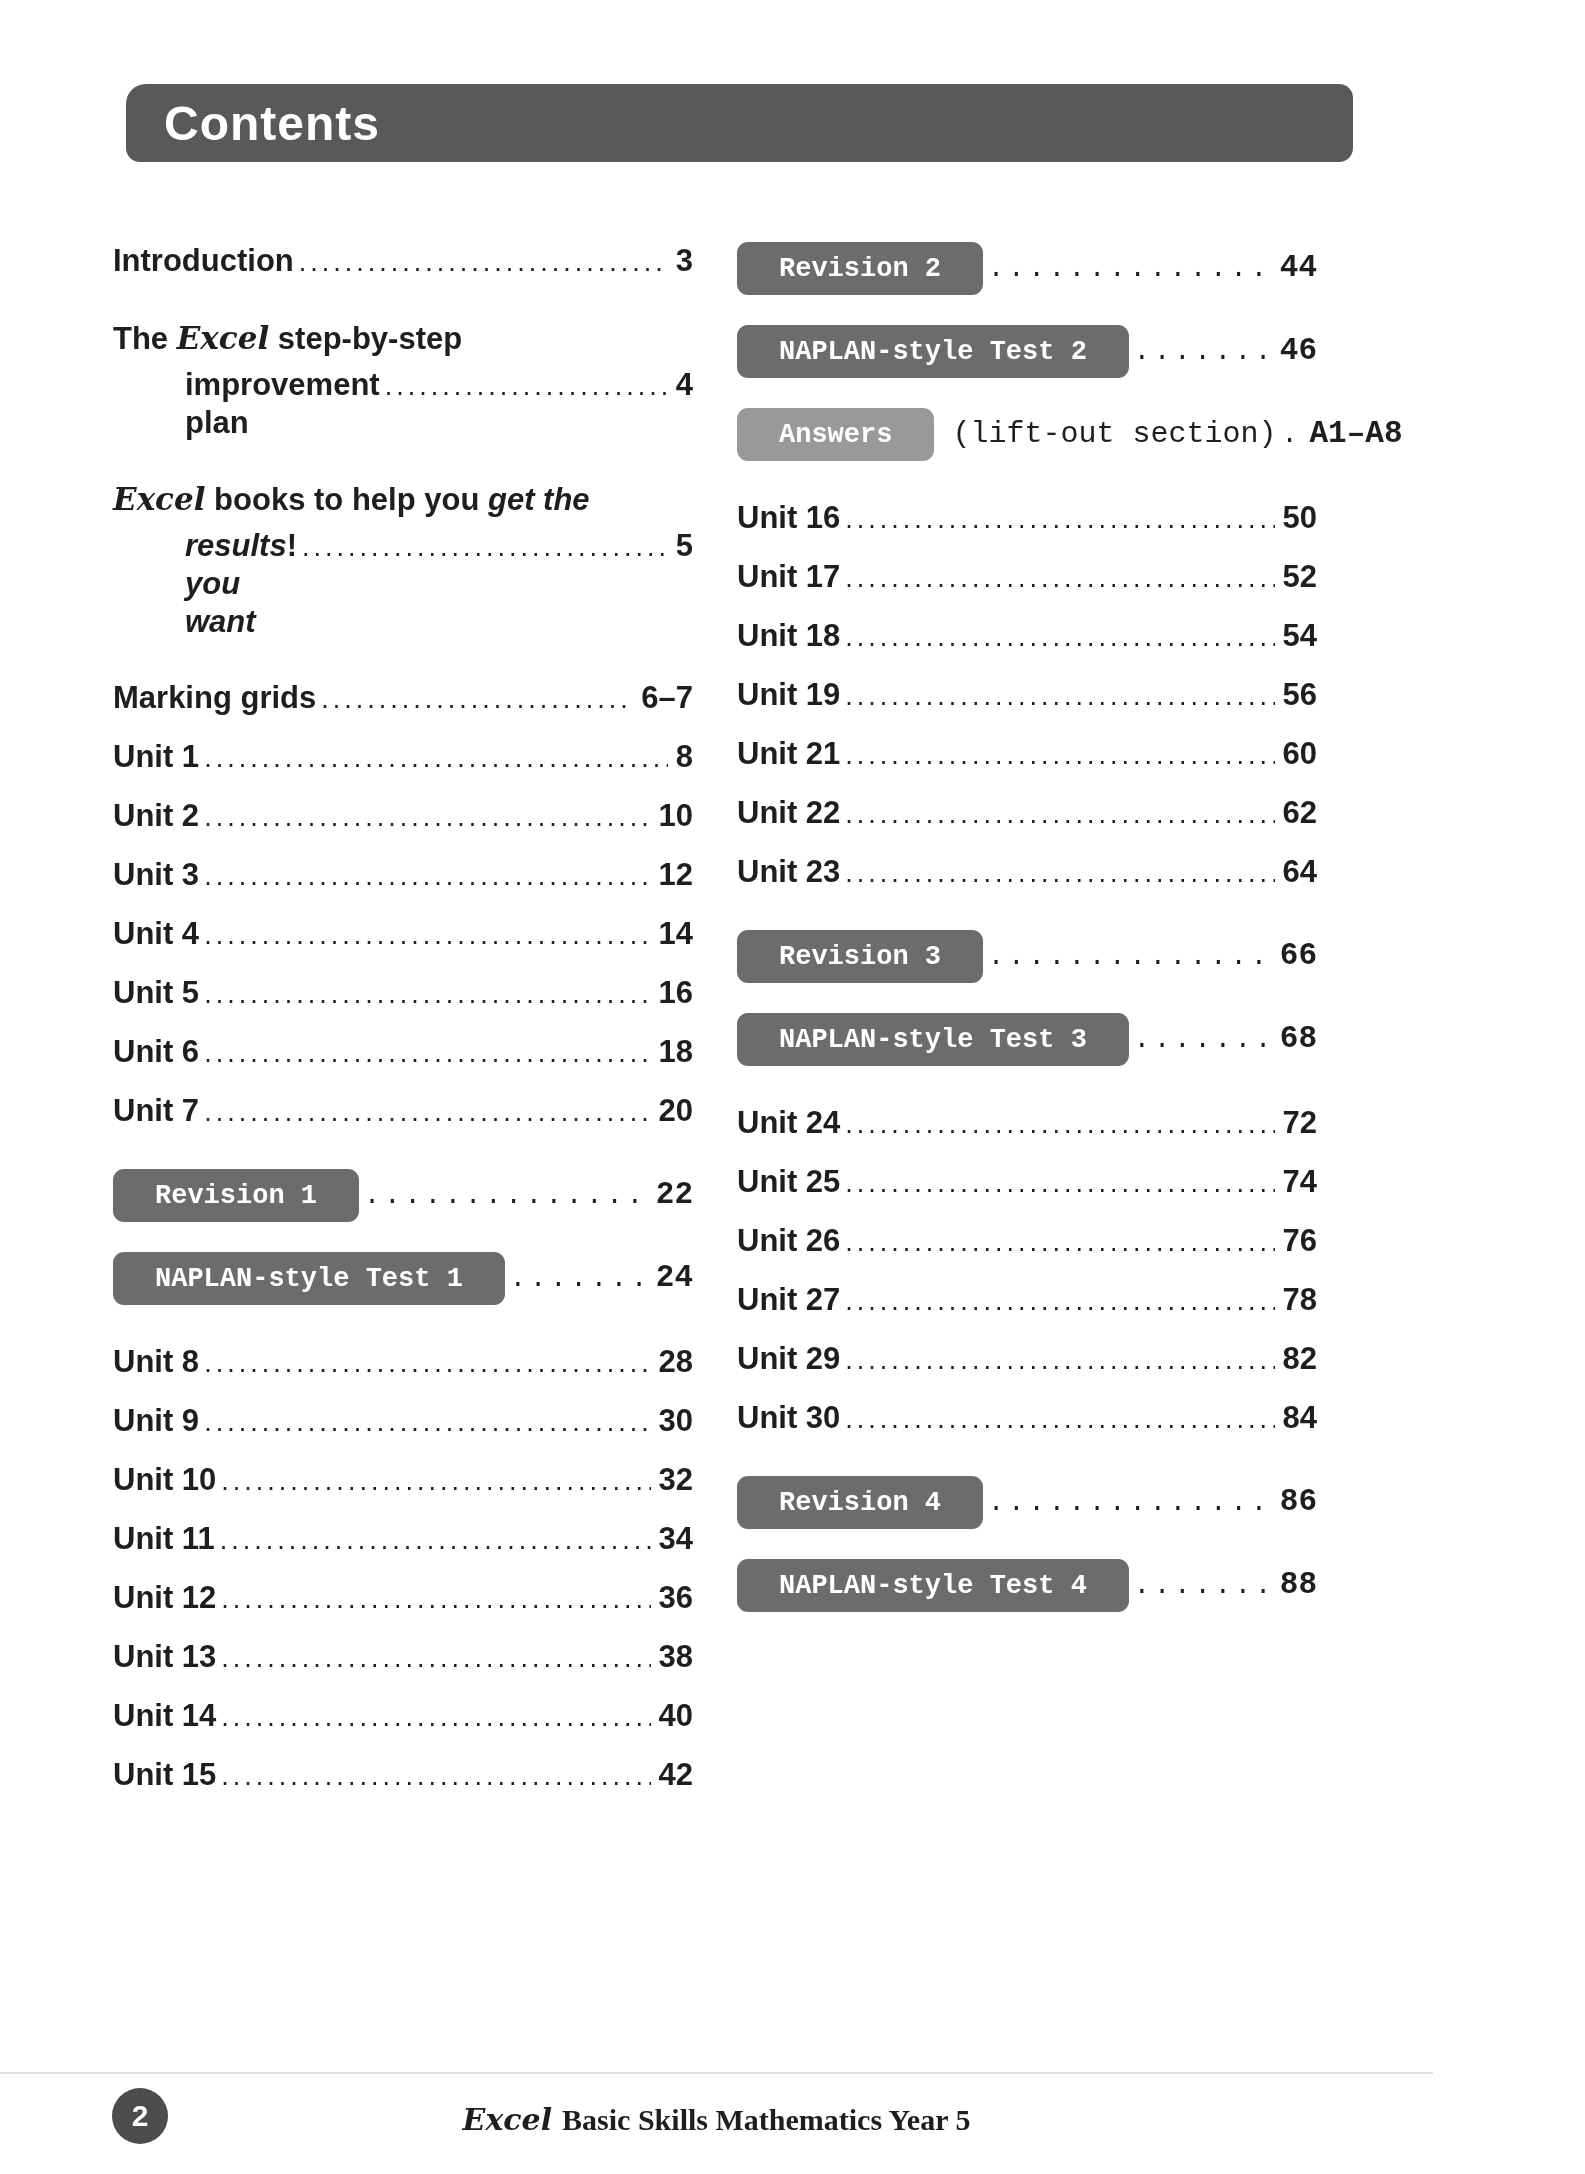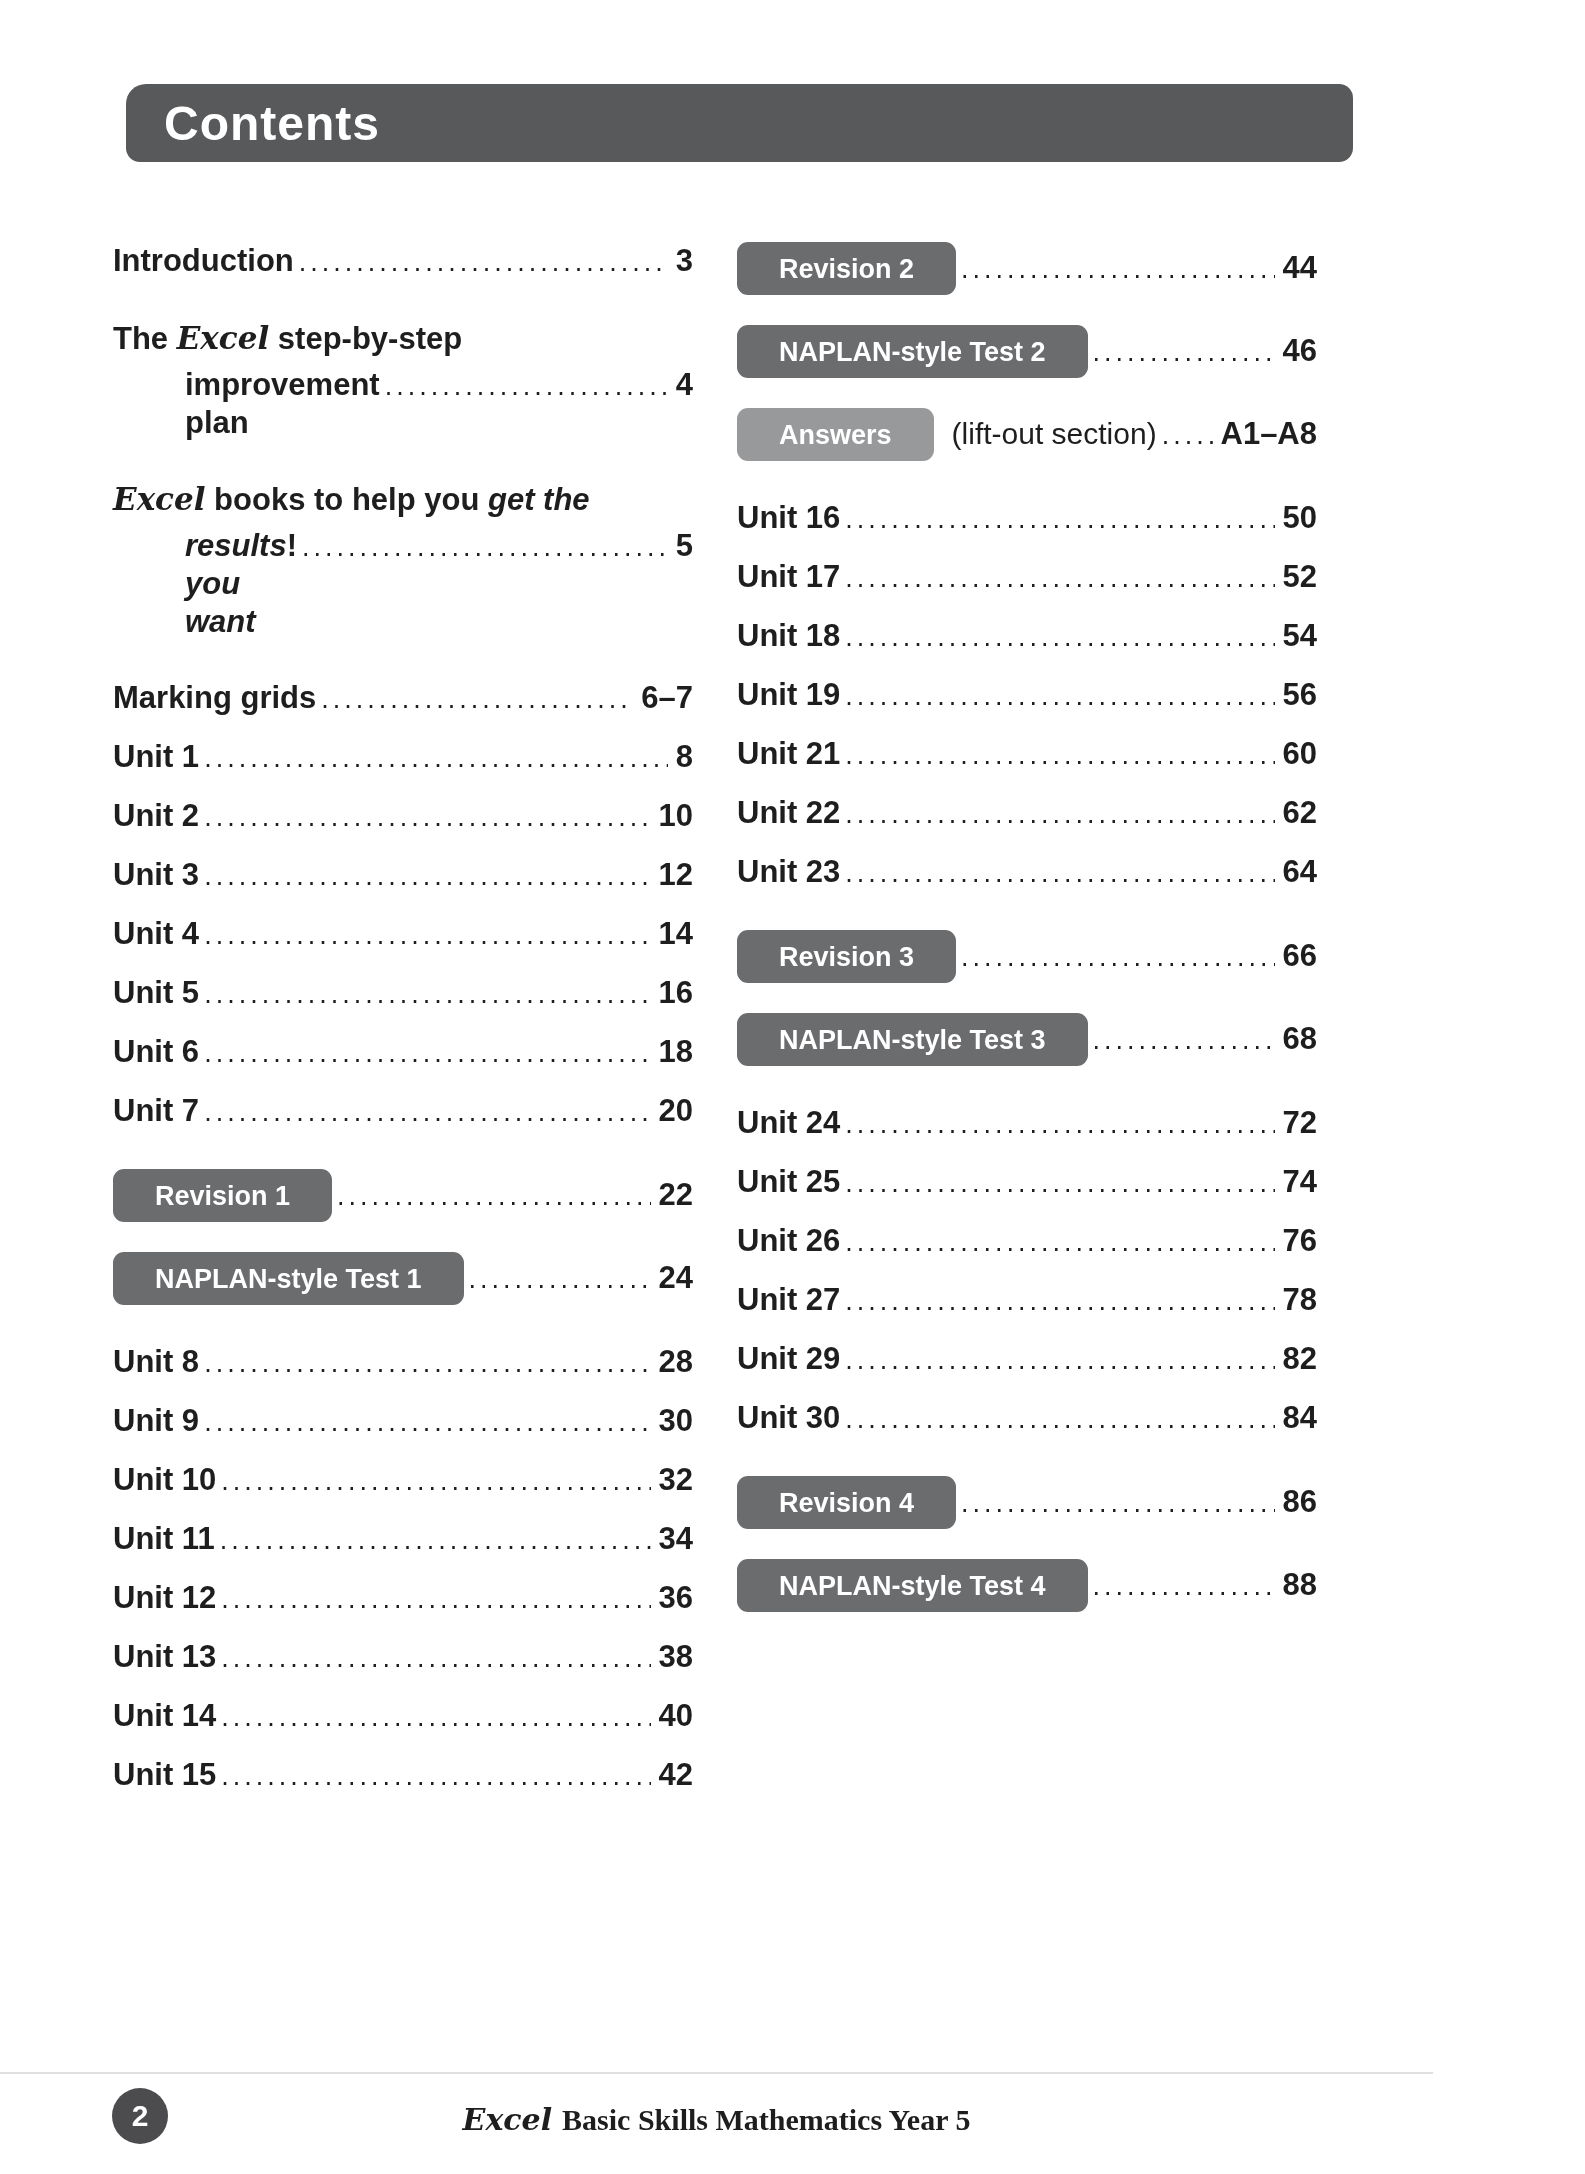--- a/index.html
+++ b/index.html
@@ -33,21 +33,21 @@
         font-weight:400;font-size:27px;letter-spacing:4px;min-width:20px;}
   .dots::before{content:"...................................................................................................................................";}
 
   .line1{margin-bottom:8px;}
   .line2{display:flex;align-items:baseline;padding-left:72px;}
 
   .t-logo{font-family:"DejaVu Serif",serif;font-style:italic;font-weight:700;}
   .t-italic{font-style:italic;}
 
   
-  .row.badge{margin-bottom:30px;}
+  .row.badge{margin-bottom:30px;font-family:Liberation Mono, monospace;}
   .pill{
     display:inline-block;background:var(--badge-dark,#6b6c6e);color:#fff;
     font-size:27px;font-weight:700;line-height:1;
     padding:14px 42px 12px;border-radius:11px;white-space:nowrap;
   }
   .row.v-light .pill{background:var(--badge-light,#97999b);}
   .note{font-weight:400;font-size:30px;margin-left:18px;white-space:nowrap;}
 
   
   .footer{position:absolute;left:0;right:0;top:2072px;border-top:2px solid #e0e0e0;}

